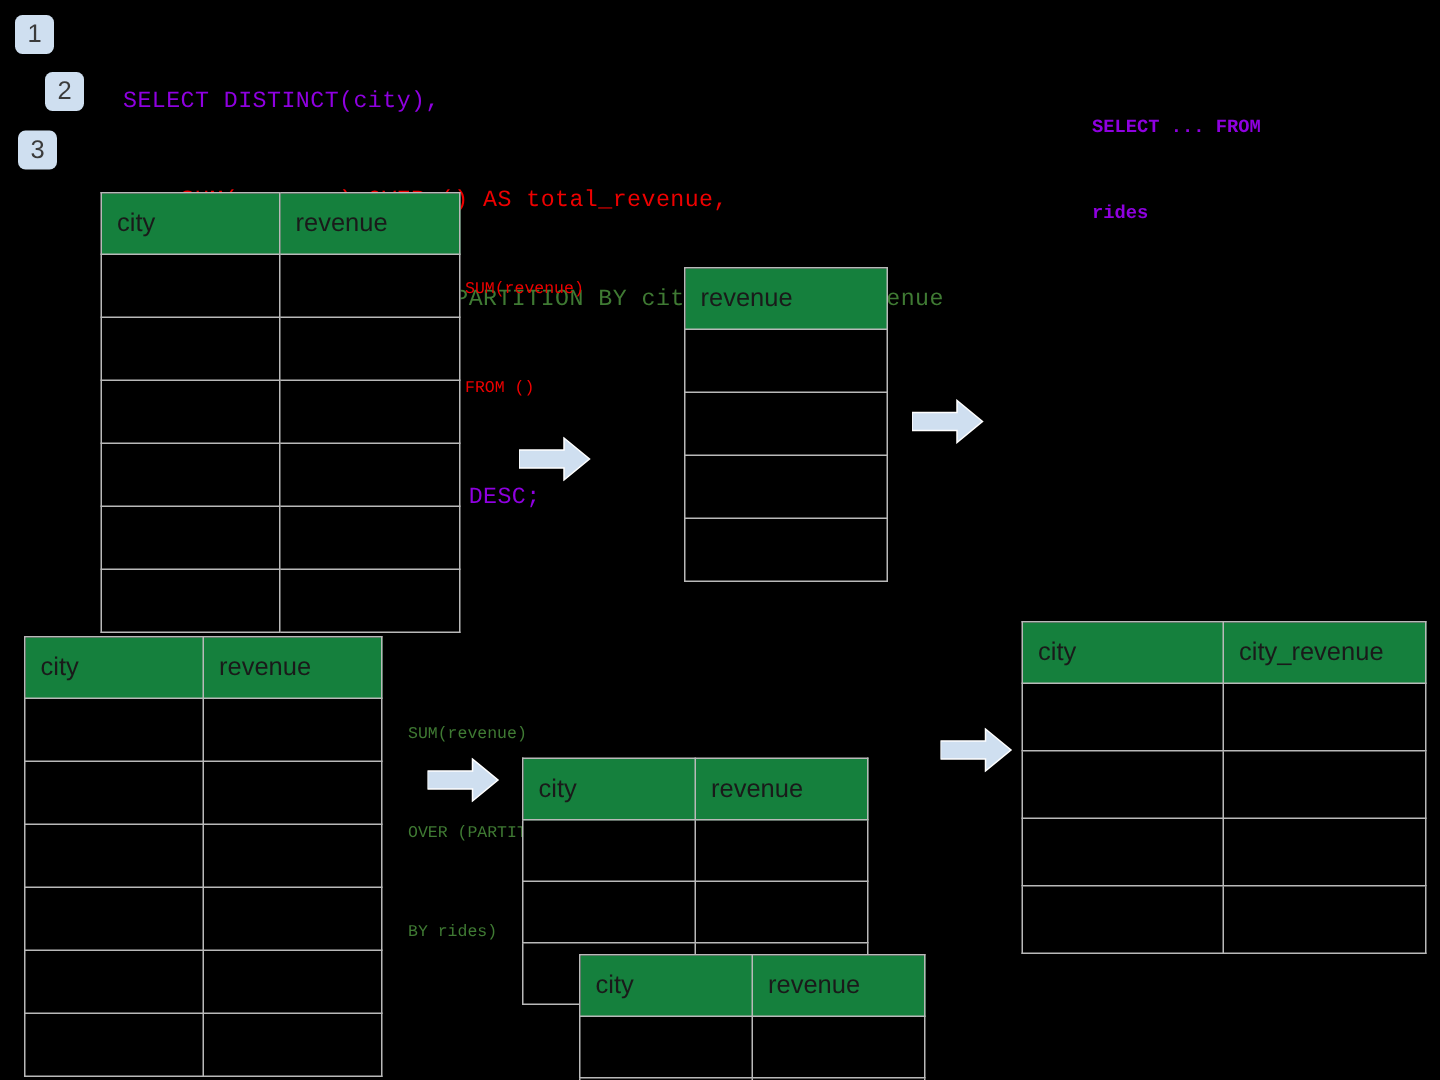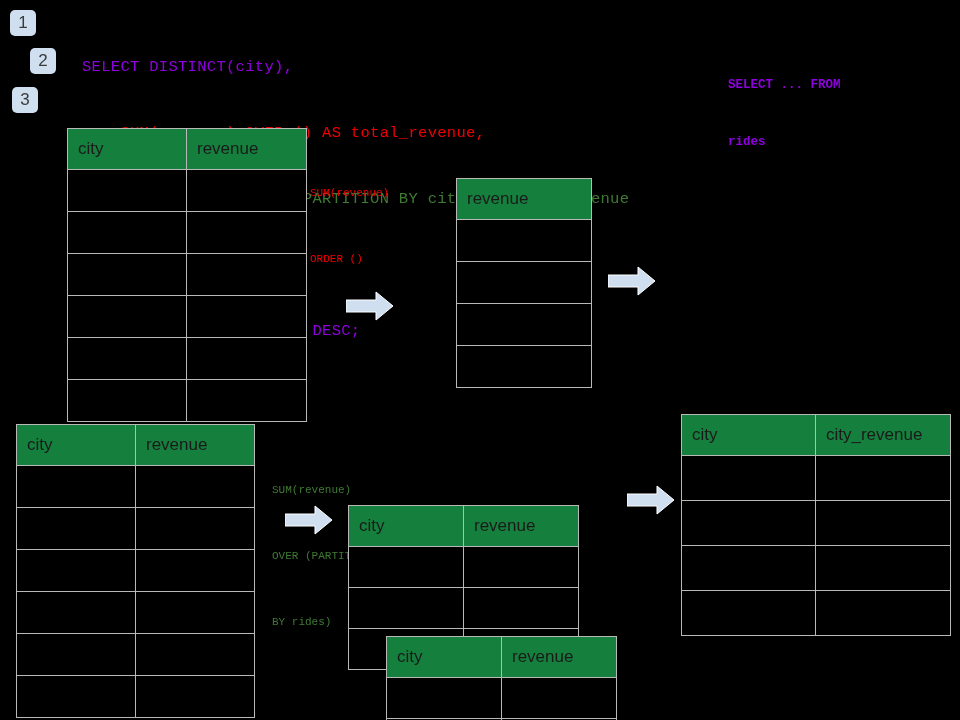--- a/index.html
+++ b/index.html
@@ -114,21 +114,21 @@
     <div class="sql-line sql-purple">  ORDER by city_revenue DESC;</div>
   </div>
 
   <div class="sql-side" style="left:728px; top:38px;">
     <div>SELECT ... FROM</div>
     <div>rides</div>
   </div>
 
   <div class="annot annot-red" style="left:310px; top:138px;">
     <div>SUM(revenue)</div>
-    <div>ORDER ()</div>
+    <div>FROM ()</div>
   </div>
 
   <div class="annot annot-green" style="left:272px; top:435px;">
     <div>SUM(revenue)</div>
     <div>OVER (PARTITION</div>
     <div>BY rides)</div>
   </div>
 
   <table class="tbl" style="left:67px; top:128px; width:239px;">
     <colgroup>

